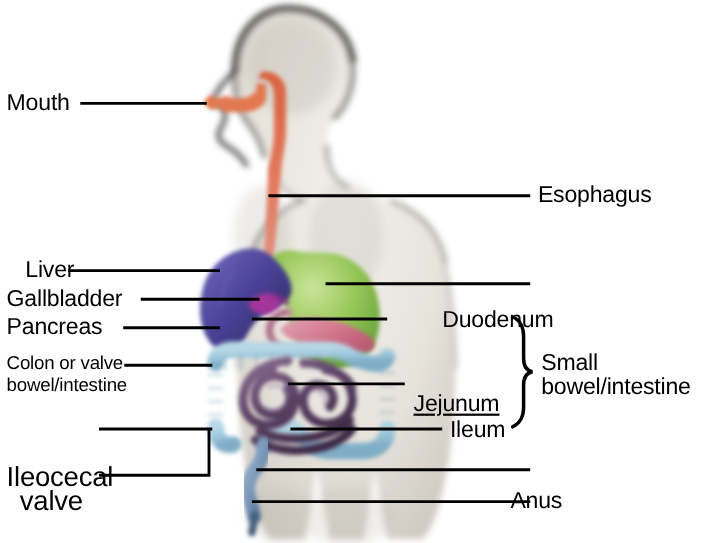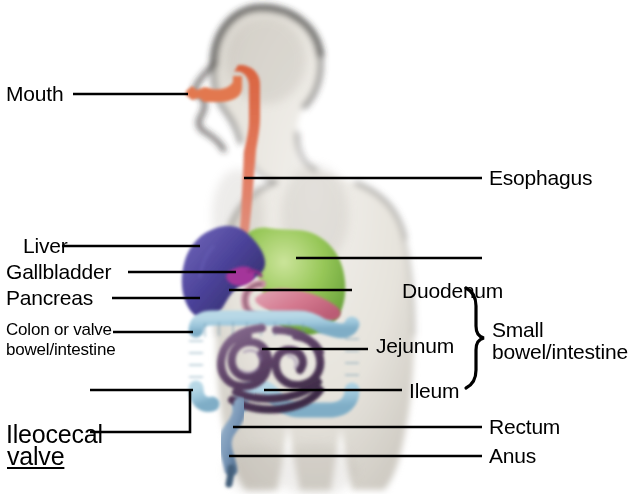--- a/index.html
+++ b/index.html
@@ -339,32 +339,31 @@
 
     <div class="label left-side lbl-lg" style="left:6px; top:260px;">Gallbladder</div>
 
     <div class="label left-side lbl-lg" style="left:6px; top:286px;">Pancreas</div>
 
     <div class="label left-side lbl-sm" style="left:6px; top:320px;">Colon or valve</div>
     <div class="label left-side lbl-sm" style="left:6px; top:340px;">bowel/intestine</div>
 
 
     <div class="label left-side lbl-md" style="left:6px; top:420px;">Ileocecal</div>
-    <div class="label left-side lbl-md" style="left:7px; top:442px;text-decoration:underline;">valve</div>
+    <div class="label left-side lbl-md" style="left:18px; top:442px;">valve</div>
 
     <div class="label right-side lbl-lg" style="left:489px; top:166px;">Esophagus</div>
 
 
     <div class="label right-side lbl-lg" style="left:358px; top:279px;margin-left:44px;">Duodenum</div>
 
-    <div class="label right-side lbl-lg" style="left:376px; top:334px;">Jejunum</div>
+    <div class="label right-side lbl-lg" style="left:376px; top:356px;text-decoration:underline;">Jejunum</div>
 
     <div class="label right-side lbl-lg" style="left:409px; top:379px;">Ileum</div>
 
-    <div class="label right-side lbl-lg" style="left:489px; top:415px;">Rectum</div>
-
-    <div class="label right-side lbl-lg" style="left:489px; top:444px;">Anus</div>
+
+    <div class="label right-side lbl-lg" style="left:464px; top:444px;">Anus</div>
 
     <div class="label right-side lbl-lg" style="left:492px; top:318px;">Small</div>
     <div class="label right-side lbl-lg" style="left:492px; top:340px;">bowel/intestine</div>
 
   </div>
 </div>
 
 </body></html>

